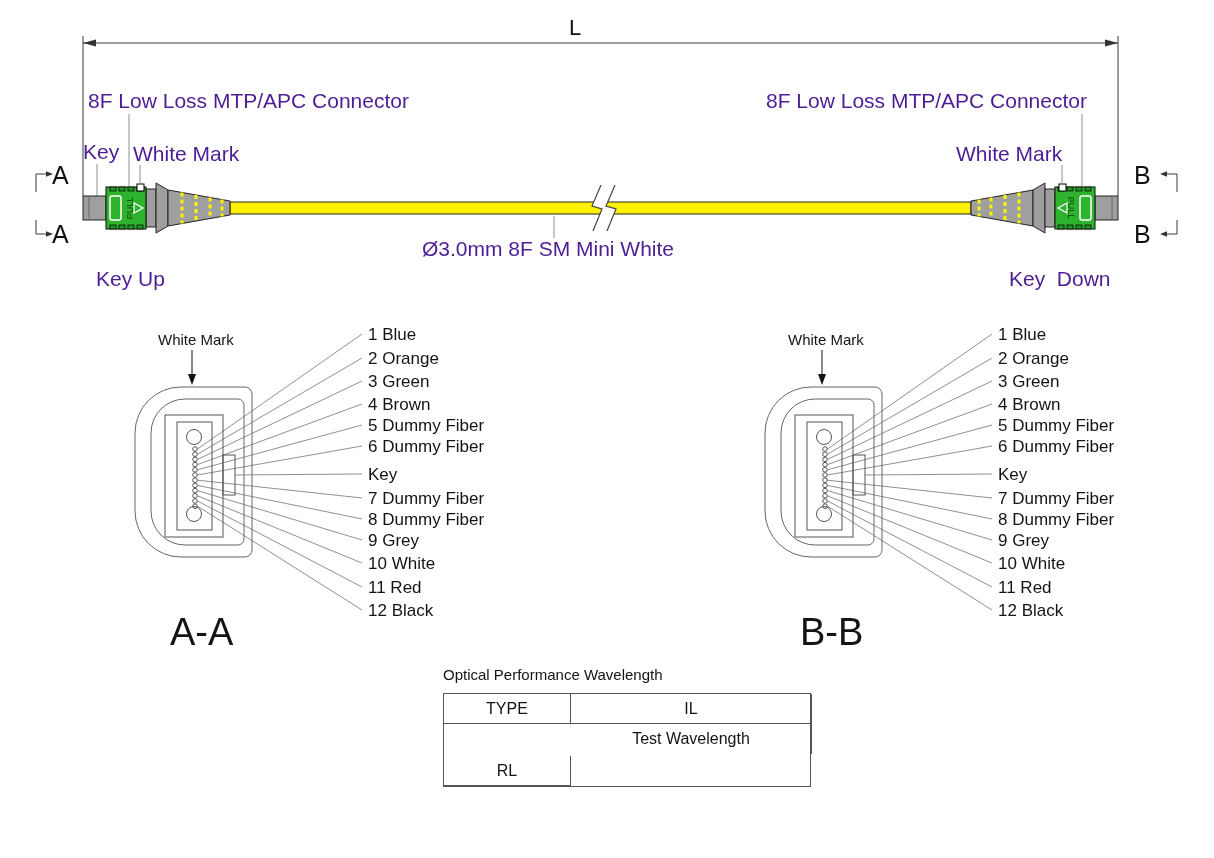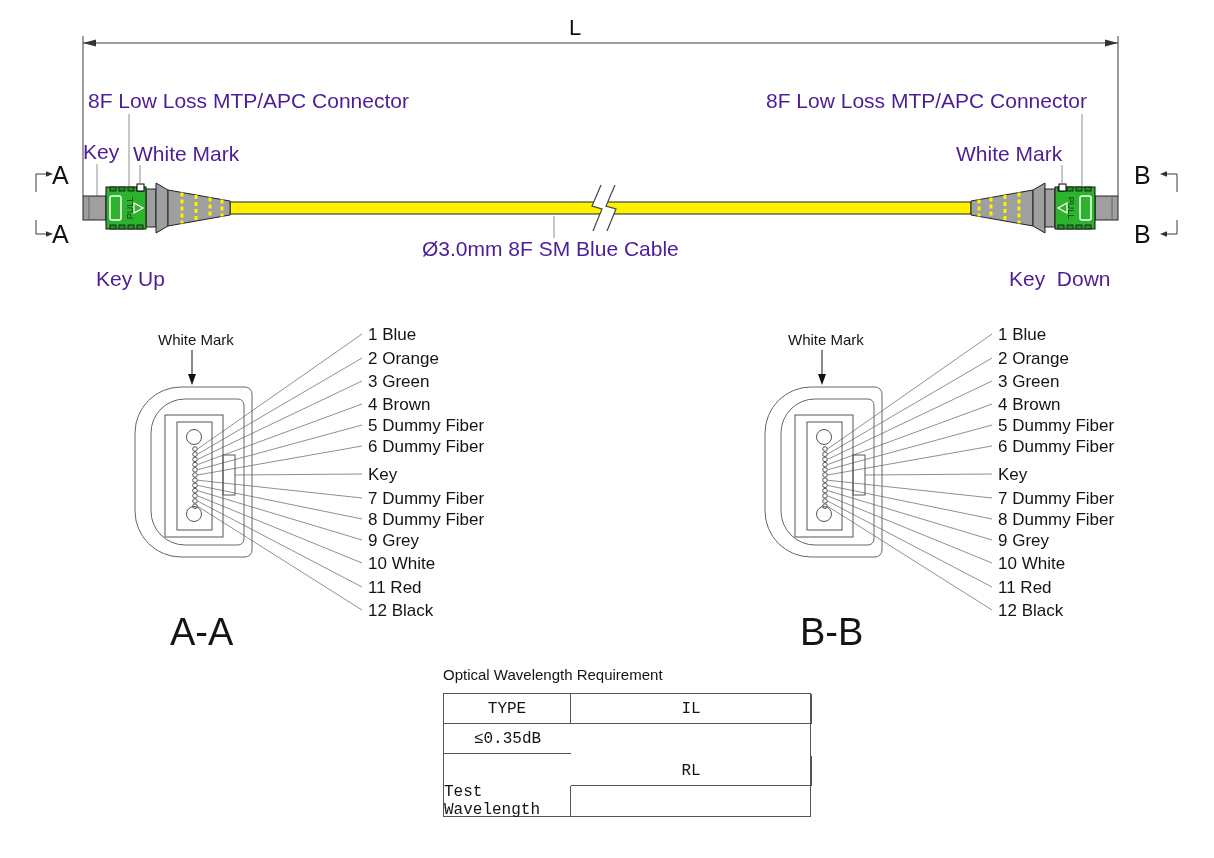--- a/index.html
+++ b/index.html
@@ -20,21 +20,21 @@
   .cablefill{fill:var(--yellow);stroke:#222;stroke-width:1;}
   .leader{stroke:#909090;stroke-width:1;fill:none;}
   .thin{stroke:#3a3a3a;stroke-width:1;fill:none;}
   .outline{stroke:#666;stroke-width:1;fill:none;}
   .outline2{stroke:#555;stroke-width:1;fill:none;}
   .face-wrap{position:absolute;width:400px;height:350px;}
   .face-wrap svg{position:static;}
   #perf{position:absolute;left:443px;top:666px;width:368px;}
   #perf-title{font-size:15px;color:#141414;margin-bottom:10px;}
   #perf-table{display:grid;grid-template-columns:127px 241px;border:1px solid #555;}
-  .pt-cell{height:30px;display:flex;align-items:center;justify-content:center;font-size:16px;color:#141414;font-family:Liberation Mono, monospace;}
+  .pt-cell{height:30px;display:flex;align-items:center;justify-content:center;font-size:16px;color:#141414;}
 </style>
 </head>
 <body>
 
 <div id="canvas">
 
   <svg width="1214" height="300">
 
     <g>
       <line class="thin" x1="83" y1="43" x2="1118" y2="43"></line>
@@ -131,21 +131,21 @@
   <div class="abs lbl-big" style="left:766px;top:90px;">8F Low Loss MTP/APC Connector</div>
   <div class="abs lbl-big" style="left:83px;top:141px;">Key</div>
   <div class="abs lbl-big" style="left:133px;top:143px;">White Mark</div>
   <div class="abs lbl-big" style="left:956px;top:143px;">White Mark</div>
   <div class="abs lbl-section" style="left:52px;top:162px;">A</div>
   <div class="abs lbl-section" style="left:52px;top:221px;">A</div>
   <div class="abs lbl-section" style="left:1134px;top:162px;">B</div>
   <div class="abs lbl-section" style="left:1134px;top:221px;">B</div>
   <div class="abs lbl-big" style="left:96px;top:268px;">Key Up</div>
   <div class="abs lbl-big" style="left:1009px;top:268px;white-space:pre;text-align:center;">Key  Down</div>
-  <div class="abs lbl-big" style="left:422px;top:238px;">Ø3.0mm 8F SM Blue Cable</div>
+  <div class="abs lbl-big" style="left:422px;top:238px;">Ø3.0mm 8F SM Mini White</div>
 
   <div class="face-wrap" id="face-a" style="left:125px;top:305px;"><svg width="400" height="350">
         <line x1="72.5" y1="144" x2="237" y2="29" class="leader"></line>
         <line x1="72.5" y1="149.2" x2="237" y2="53" class="leader"></line>
         <line x1="72.5" y1="154.4" x2="237" y2="76" class="leader"></line>
         <line x1="72.5" y1="159.6" x2="237" y2="99" class="leader"></line>
         <line x1="72.5" y1="164.8" x2="237" y2="120" class="leader"></line>
         <line x1="72.5" y1="170" x2="237" y2="141" class="leader"></line>
         <line x1="110" y1="170" x2="237" y2="169" class="leader"></line>
         <line x1="72.5" y1="175.2" x2="237" y2="193" class="leader"></line>
@@ -237,23 +237,22 @@
         <text x="243" y="199" font-size="17" fill="#141414">7 Dummy Fiber</text>
         <text x="243" y="220" font-size="17" fill="#141414">8 Dummy Fiber</text>
         <text x="243" y="241" font-size="17" fill="#141414">9 Grey</text>
         <text x="243" y="264" font-size="17" fill="#141414">10 White</text>
         <text x="243" y="288" font-size="17" fill="#141414">11 Red</text>
         <text x="243" y="311" font-size="17" fill="#141414">12 Black</text>
         <text x="45" y="340" font-size="38" fill="#141414">B-B</text>
       </svg></div>
 
   <div id="perf">
-    <div id="perf-title">Optical Wavelength Requirement</div>
+    <div id="perf-title">Optical Performance Wavelength</div>
     <div id="perf-table">
         <div class="pt-cell" style="border-right: 1px solid rgb(85, 85, 85); border-bottom: 1px solid rgb(85, 85, 85);">TYPE</div>
         <div class="pt-cell" style="border-right: 1px solid rgb(85, 85, 85); border-bottom: 1px solid rgb(85, 85, 85);">IL</div>
-        <div class="pt-cell" style="border-bottom: 1px solid rgb(85, 85, 85);">≤0.35dB</div>
         <div class="pt-cell" style="border-right: 1px solid rgb(85, 85, 85); border-bottom: 1px solid rgb(85, 85, 85); margin-top: 32px;">RL</div>
         <div class="pt-cell" style="border-right: 1px solid rgb(85, 85, 85);">Test Wavelength</div>
       </div>
   </div>
 
 </div>
 
 </body></html>

